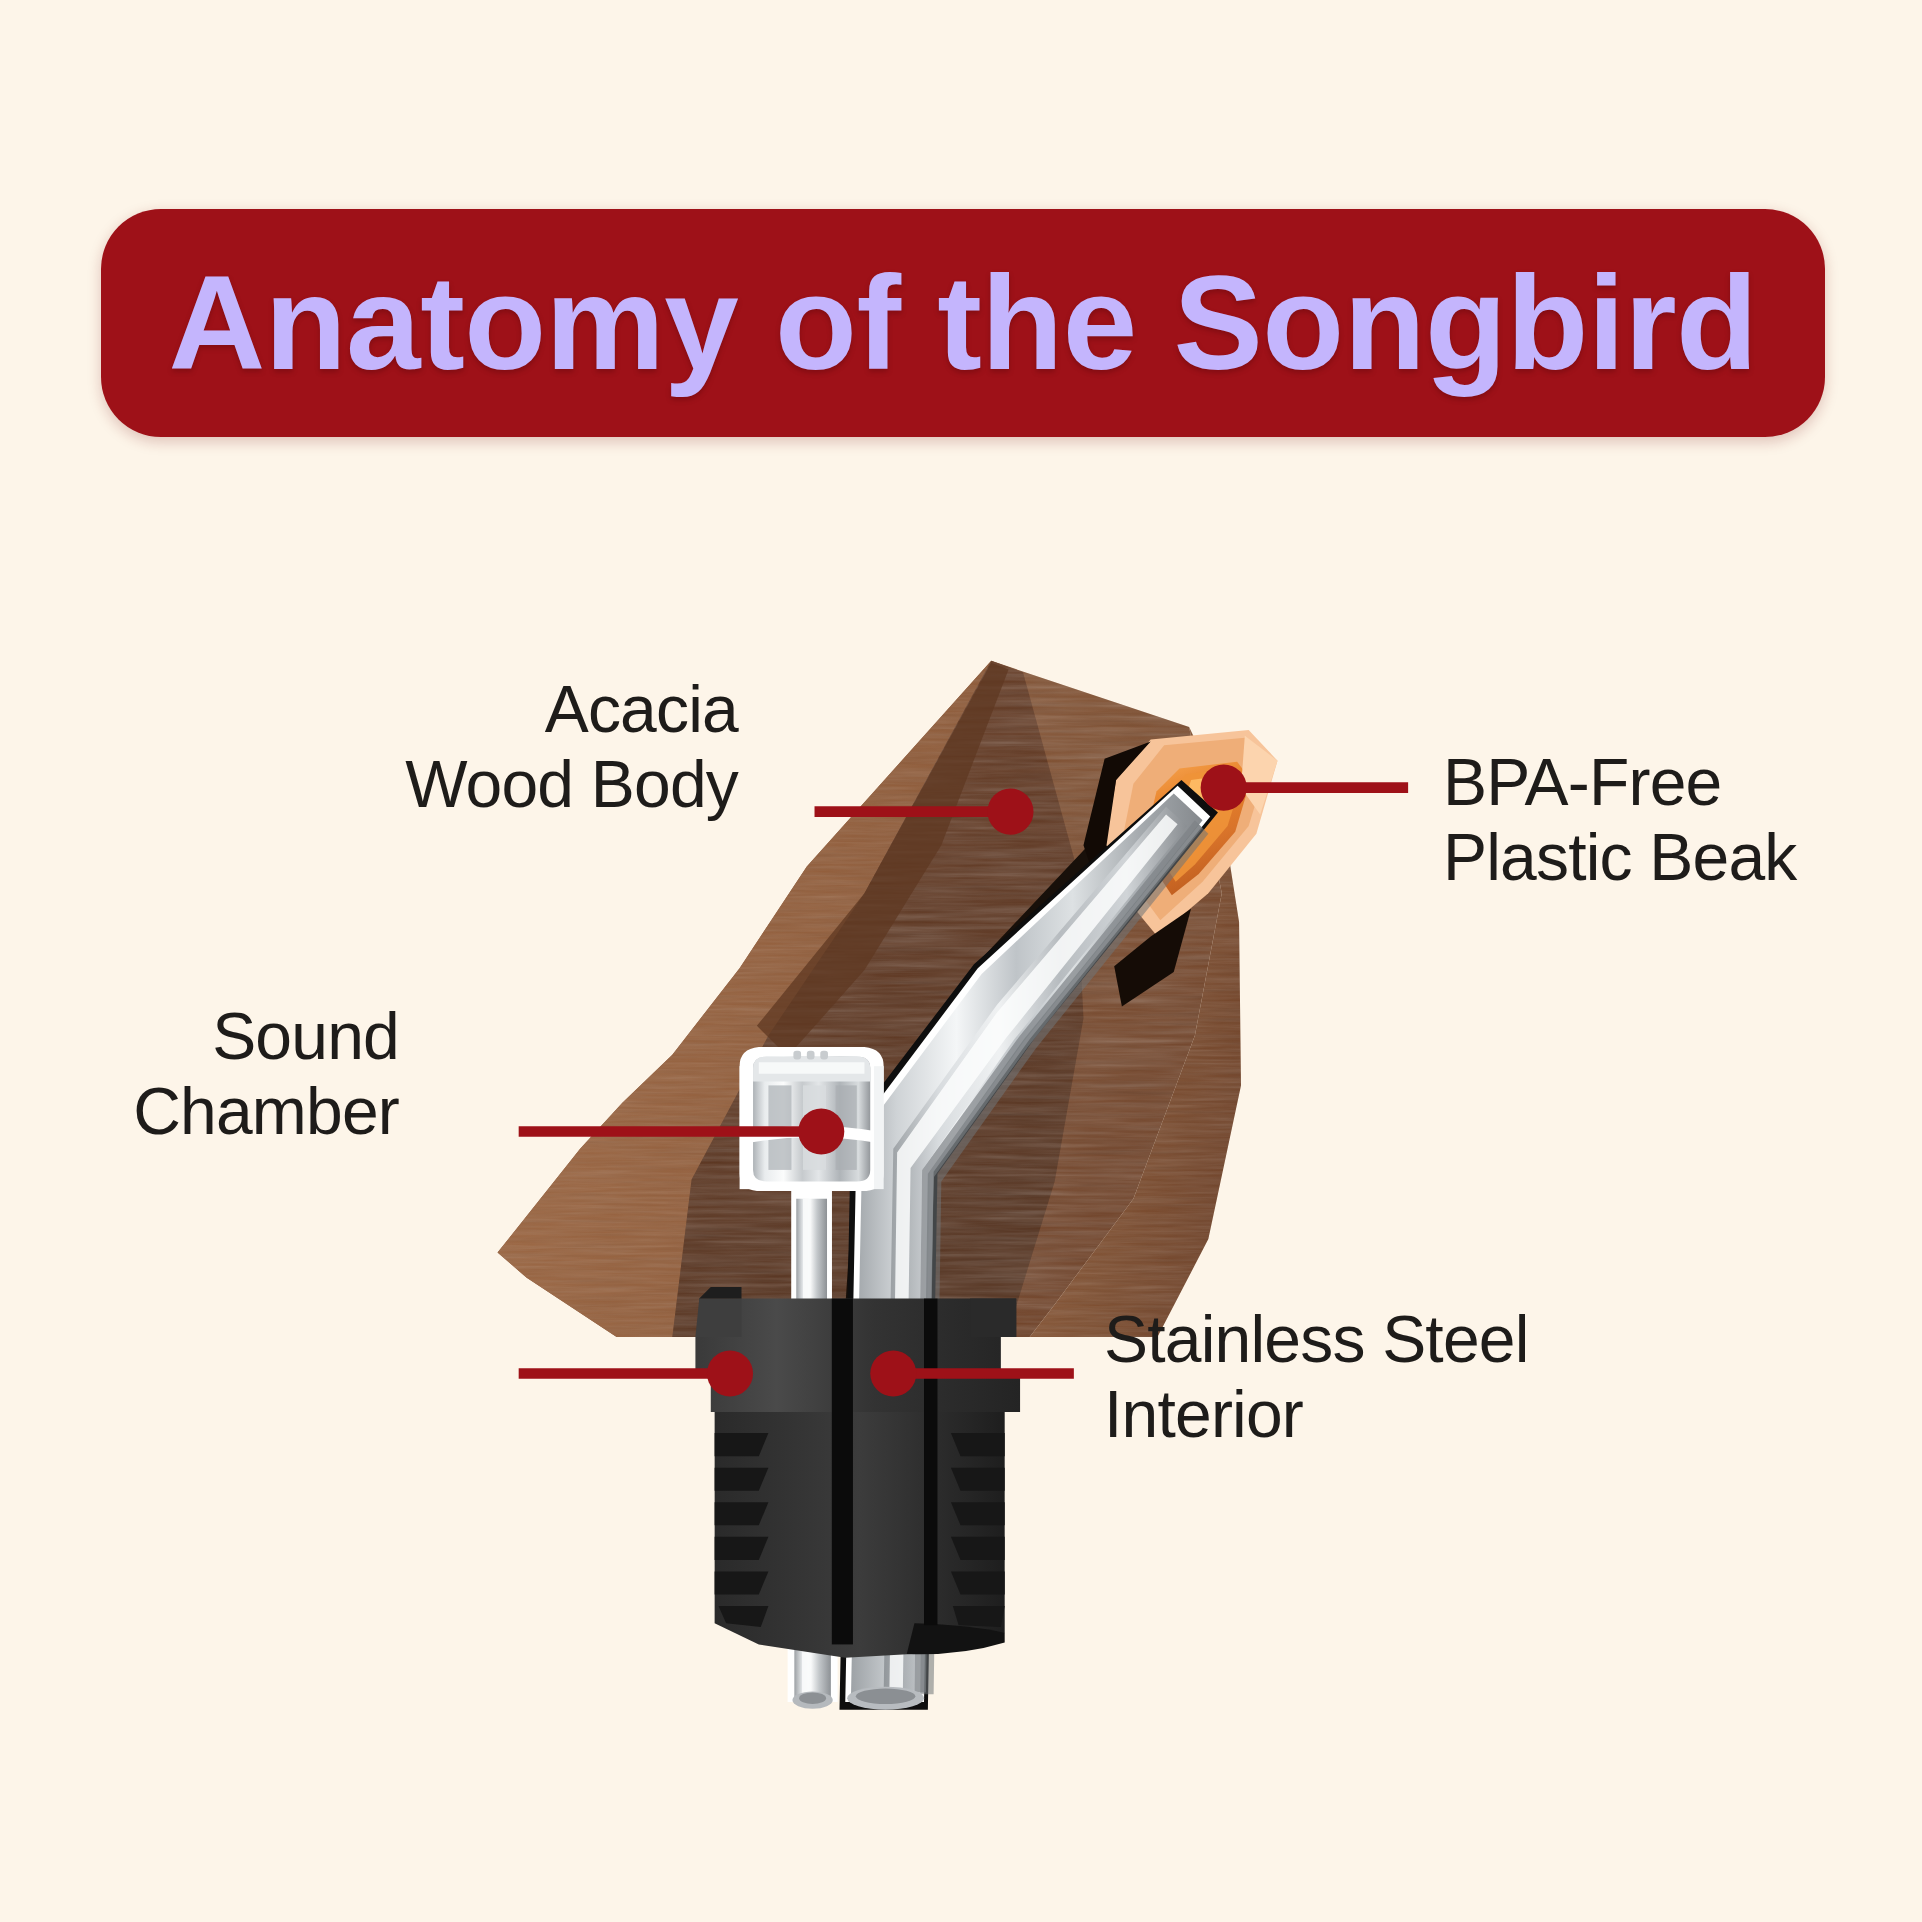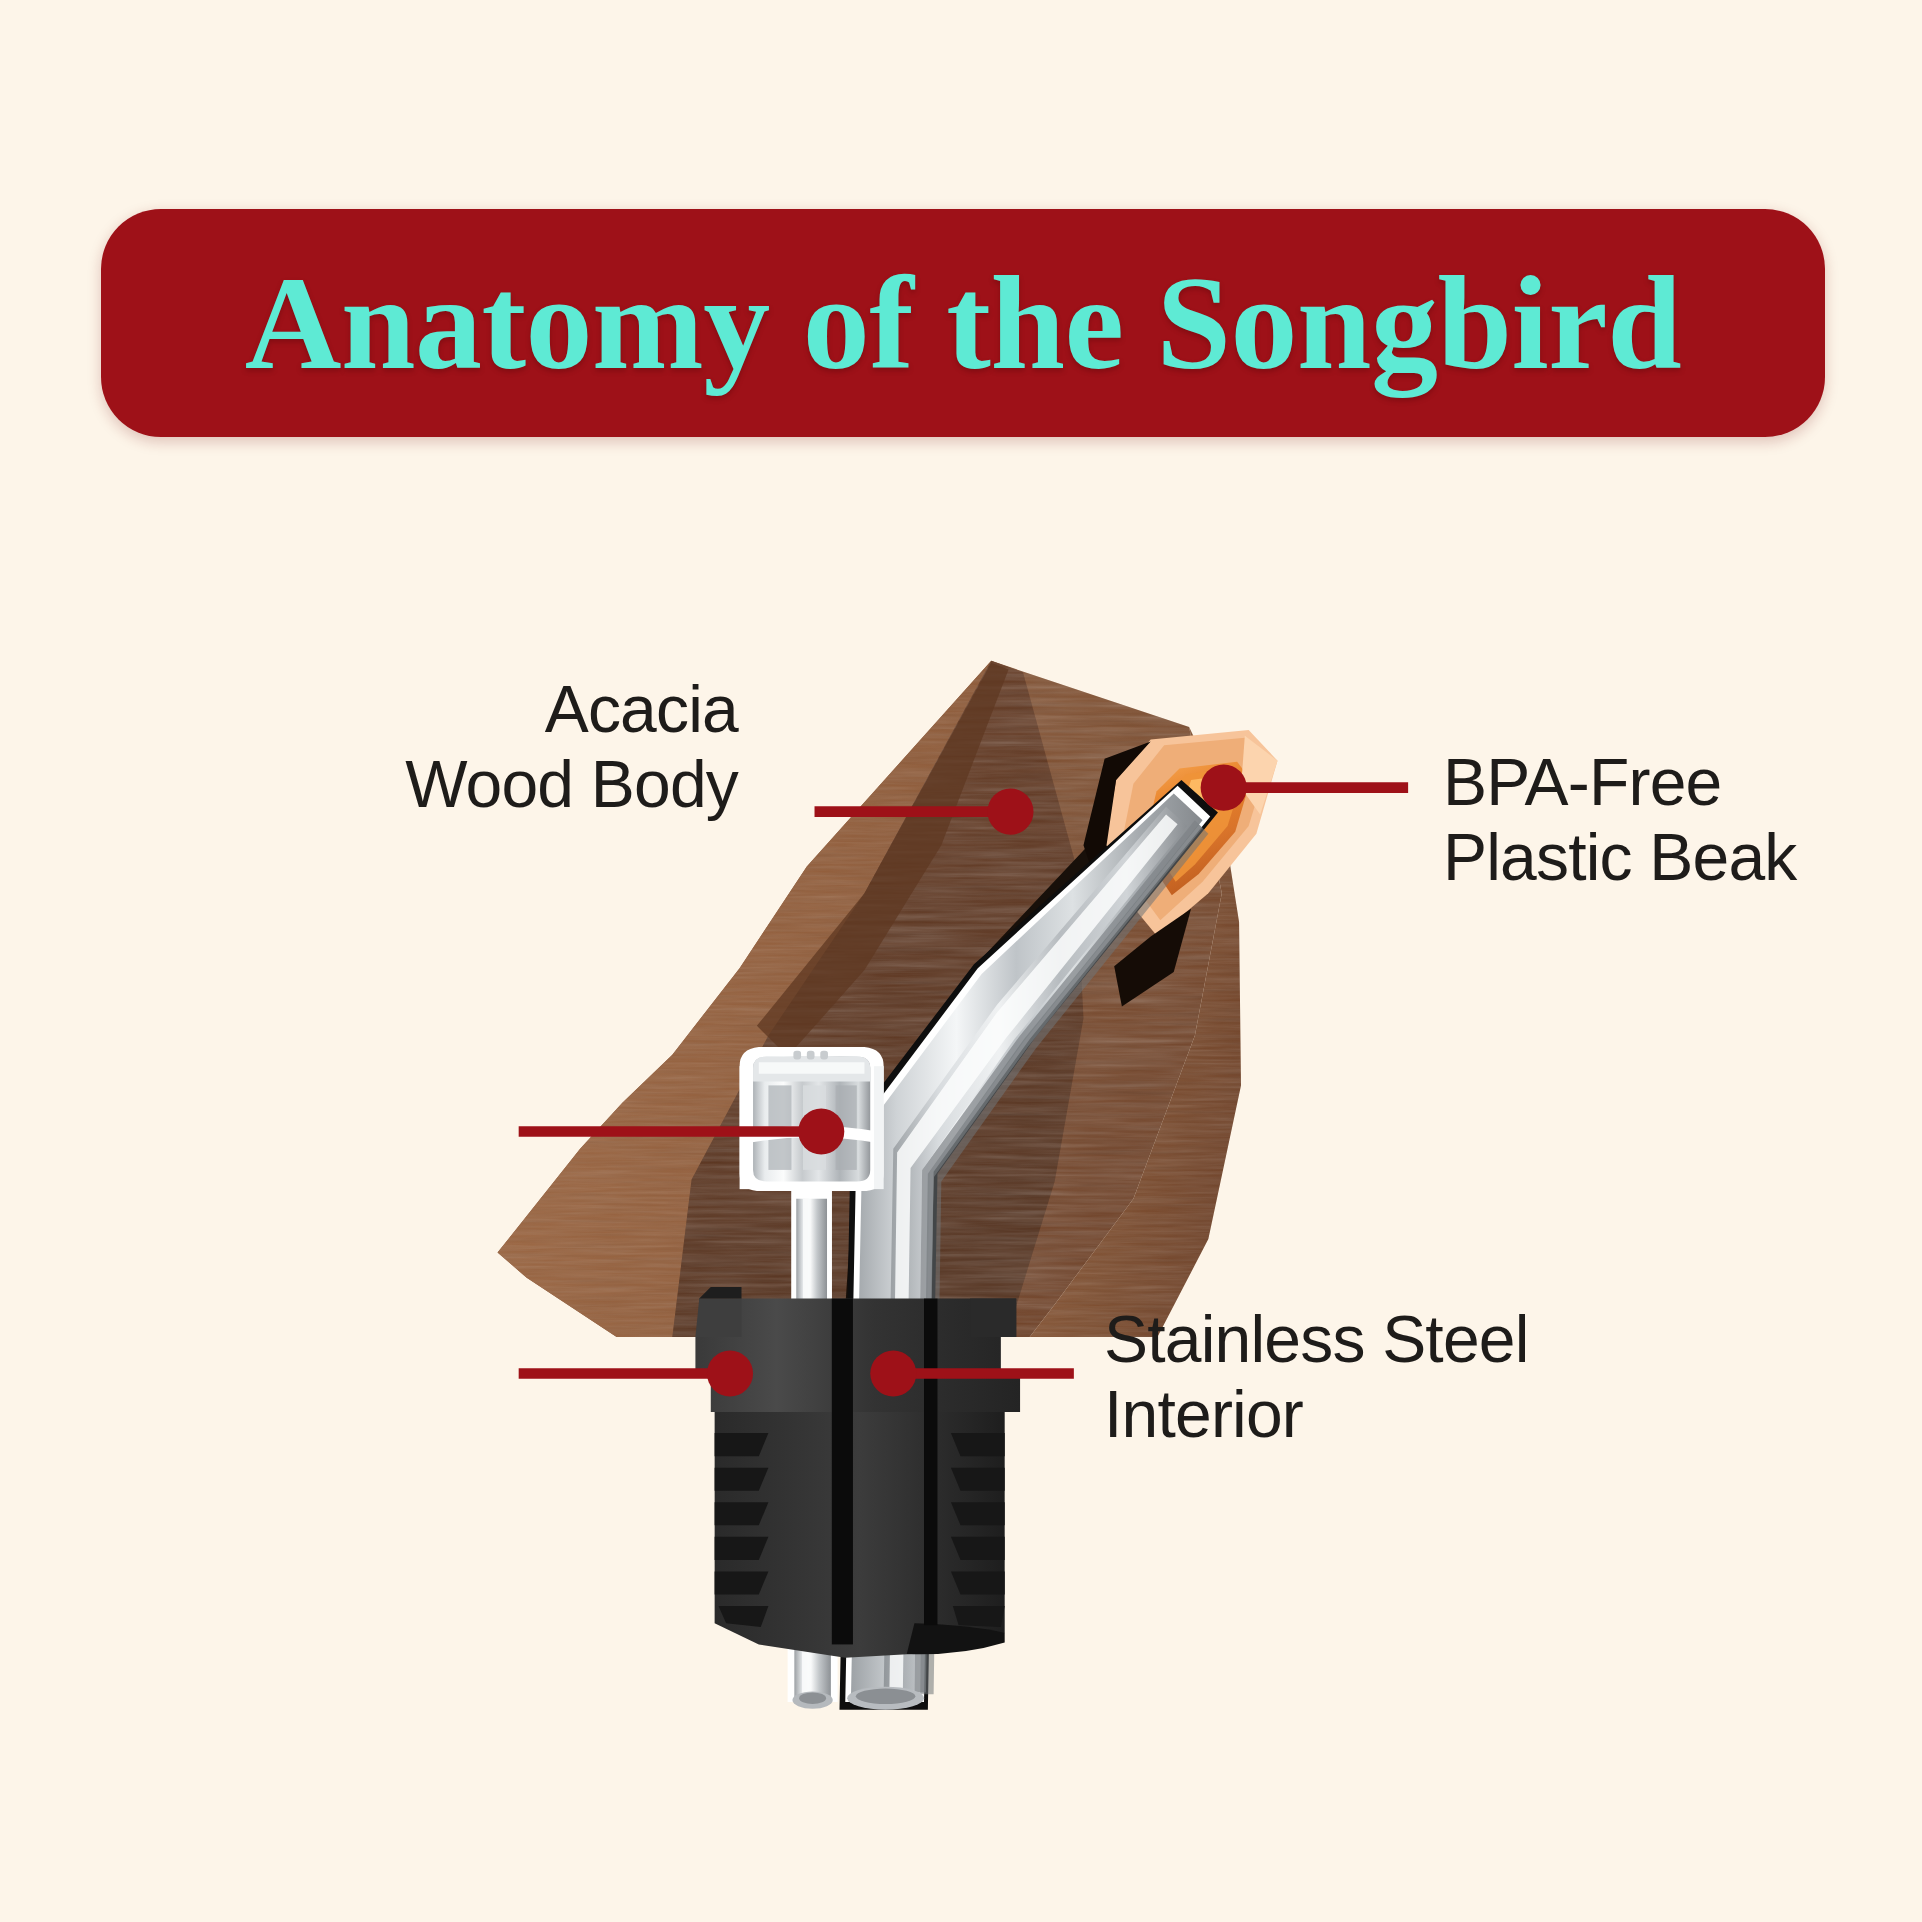--- a/index.html
+++ b/index.html
@@ -15,25 +15,25 @@
   #title-banner{
     position:absolute;
     left:101px; top:209px;
     width:1724px; height:228px;
     background:#9E1118;
     border-radius:60px;
     display:flex; align-items:center; justify-content:center;
     box-shadow:0 4.8px 13.4px rgba(120,20,20,0.22);
   }
   #title-text{
-    font-family:Liberation Serif, serif;
+    font-family:Liberation Sans, sans-serif;
     font-weight:700;
     font-size:134px;
     letter-spacing:-0.5px;
-    color:#5eead4;
+    color:#c4b5fd;
     line-height:1;
     white-space:nowrap;
     text-shadow:0 2.9px 4.8px rgba(80,6,10,0.35);
   }
 
   
   #diagram{
     position:absolute; left:0; top:0; width:1922px; height:1922px;
   }
   #art{ position:absolute; left:0; top:0; }
@@ -337,20 +337,22 @@
     <circle cx="855" cy="1178" r="24"></circle>
     <circle cx="760" cy="1430" r="24"></circle>
     <circle cx="1274" cy="820" r="24"></circle>
     <circle cx="930" cy="1430" r="24"></circle>
   </g>
 </svg>
 
   <div class="callout right-aligned" id="label-acacia">Acacia
 Wood Body</div>
 
+  <div class="callout right-aligned" id="label-sound">Sound
+Chamber</div>
 
 
   <div class="callout left-aligned" id="label-bpa">BPA-Free
 Plastic Beak</div>
 
   <div class="callout left-aligned" id="label-steel">Stainless Steel
 Interior</div>
 
 </div>
 

